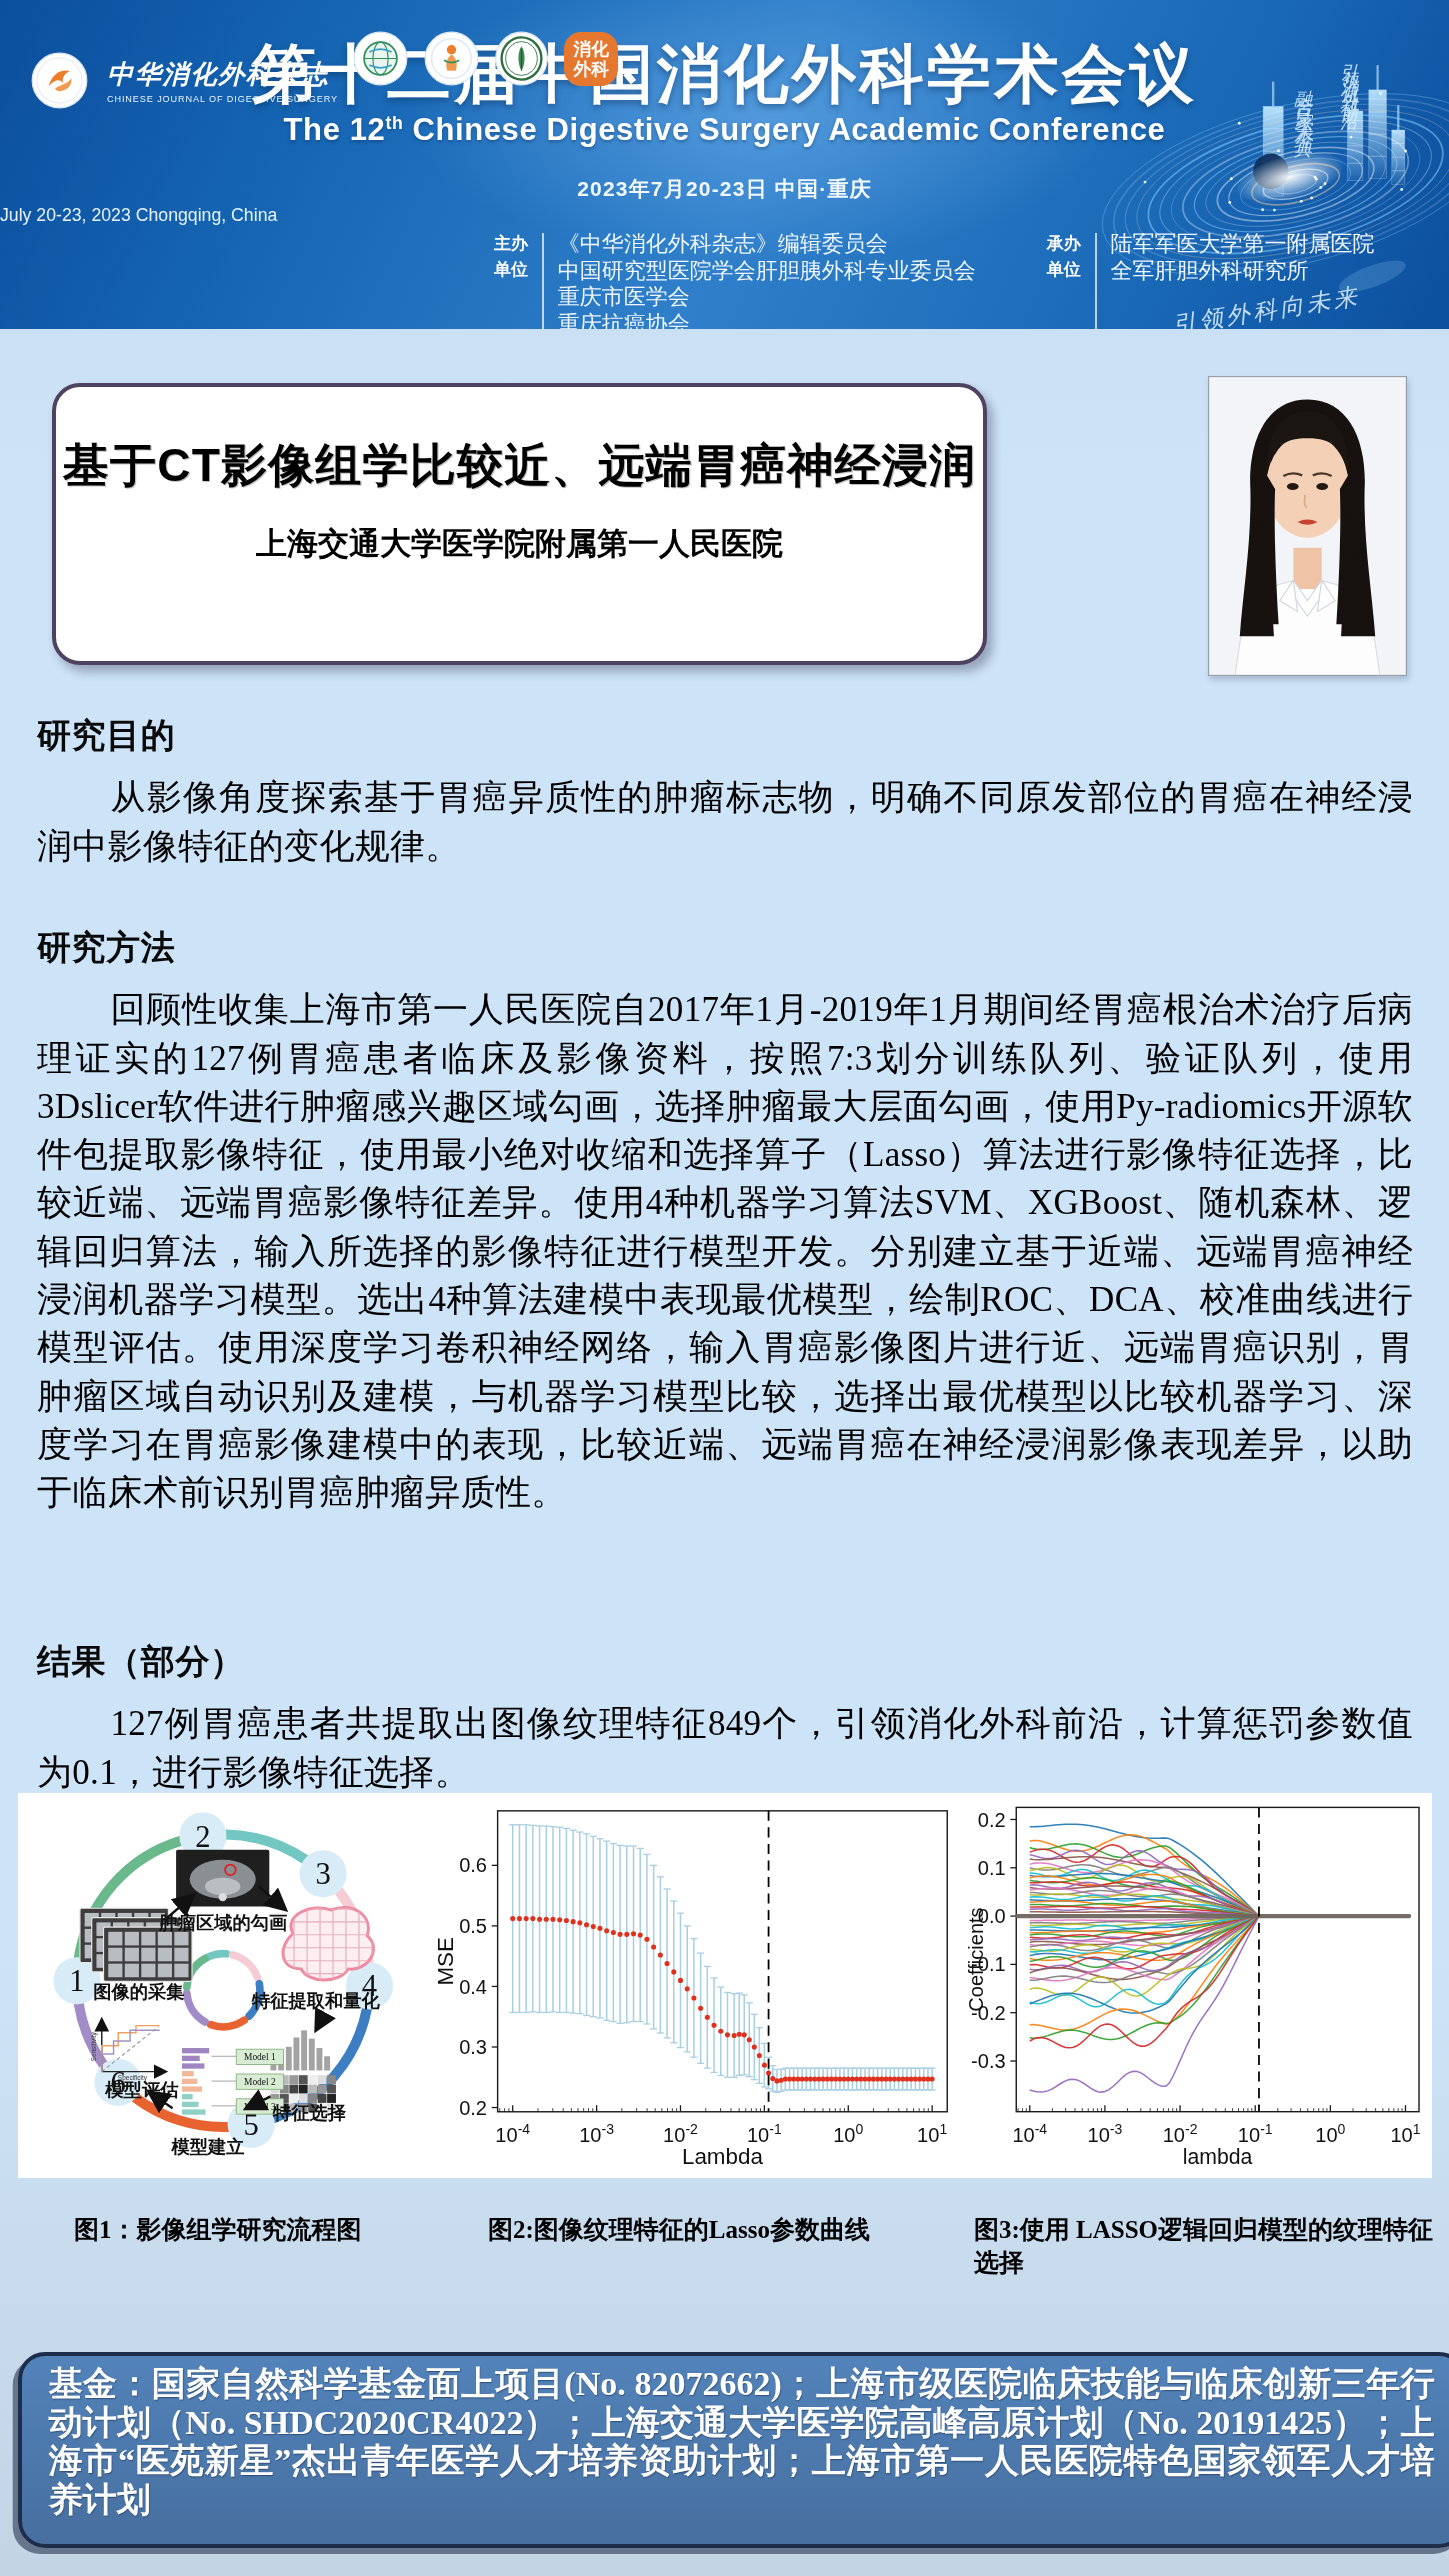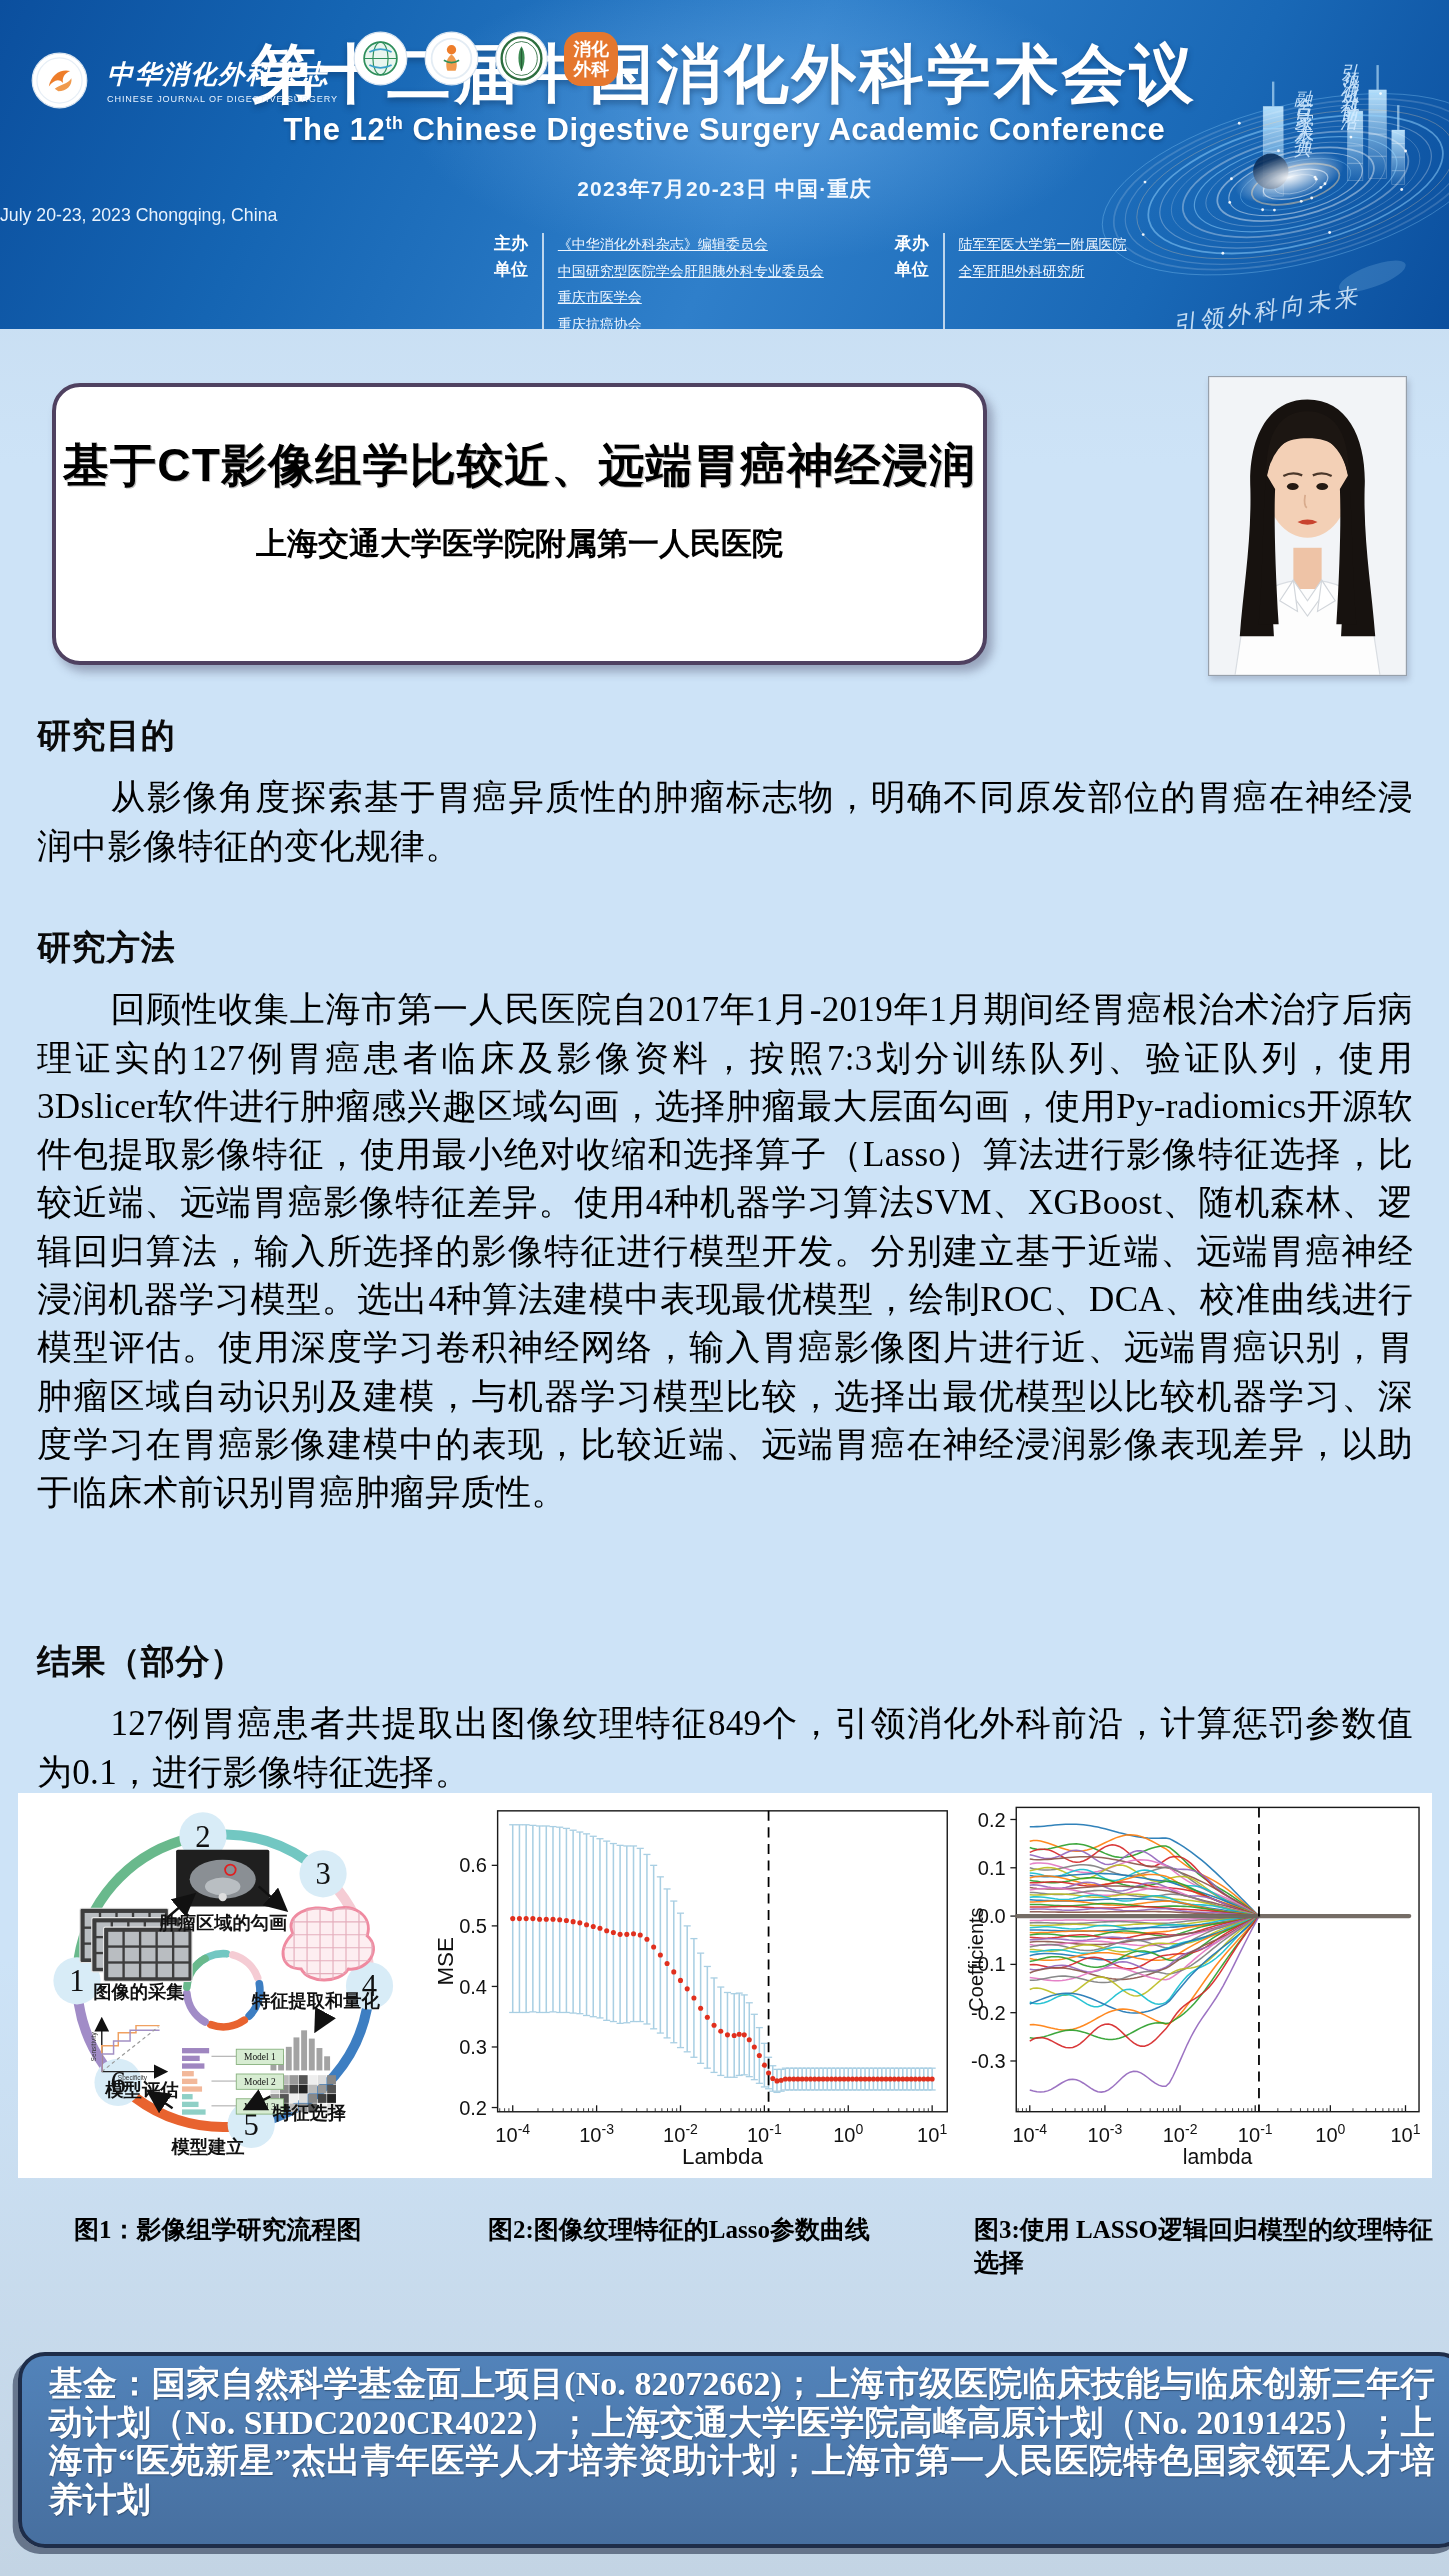--- a/index.html
+++ b/index.html
@@ -31,21 +31,21 @@
     font-size:31px;font-weight:bold;letter-spacing:0.6px;z-index:4;text-shadow:0 1.8px 3.5px rgba(8,40,80,.4);}
   .h-sub sup{font-size:17.7px;}
   .h-date-cn{position:absolute;left:0;top:175px;width:1449px;text-align:center;color:#f2f8ff;
     font-size:21px;font-weight:bold;letter-spacing:1.2px;z-index:4;}
   .h-date-en{position:absolute;left:0;top:205px;width:1449px;text-align:left;color:#e8f2fd;
     font-size:17.7px;z-index:4;}
   .orgs{position:absolute;left:494px;top:231px;display:flex;z-index:4;color:#f2f8ff;}
   .org-block{display:flex;}
   .org-label{font-size:17px;font-weight:bold;line-height:26px;color:#fff;}
   .org-div{width:1.8px;background:rgba(255,255,255,.7);margin:2.4px 14px 2.4px 14px;}
-  .org-items{font-size:14px;line-height:26.5px;color:#eef6ff;white-space:nowrap;text-decoration:underline;}
+  .org-items{font-size:22px;line-height:26.5px;color:#eef6ff;white-space:nowrap;}
   .org-gap{width:71px;}
   .swirl-wrap{position:absolute;right:0;top:0;width:354px;height:329px;z-index:2;}
   .vtext{position:absolute;writing-mode:vertical-rl;font-family:"Liberation Serif","DejaVu Serif",serif;
     color:#d3ebff;opacity:.92;font-size:17.7px;letter-spacing:7px;z-index:3;font-style:italic;}
   .v1{left:1337px;top:50px;}
   .v2{left:1291px;top:76px;}
   .script-deco{position:absolute;left:1171px;top:288px;width:271px;z-index:3;
     font-family:"Liberation Serif","DejaVu Serif",serif;font-style:italic;font-size:23.6px;
     color:#e4f3ff;opacity:.85;transform:rotate(-9deg);letter-spacing:3.5px;}
 

